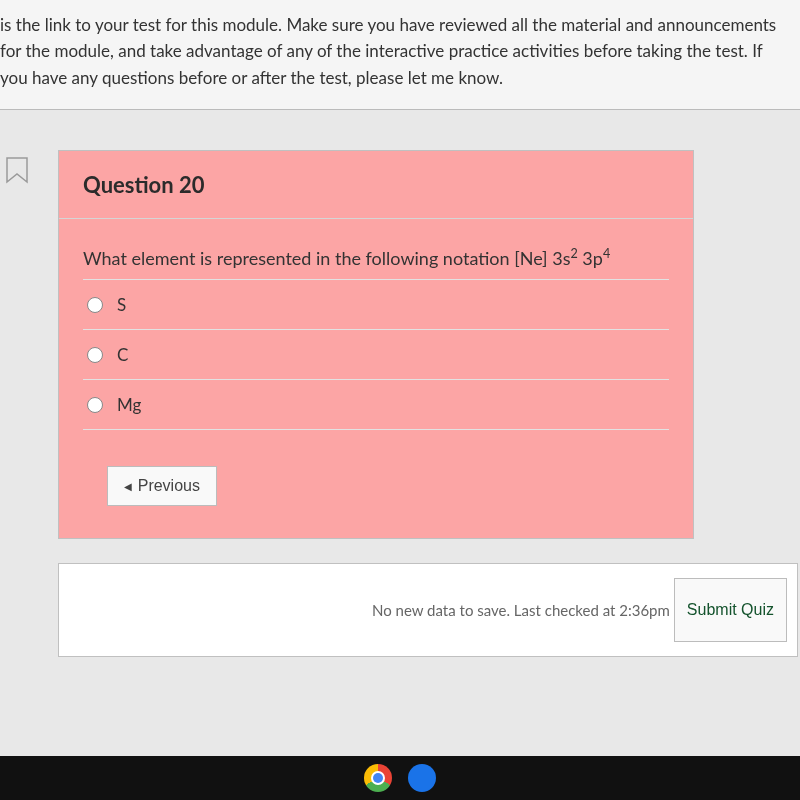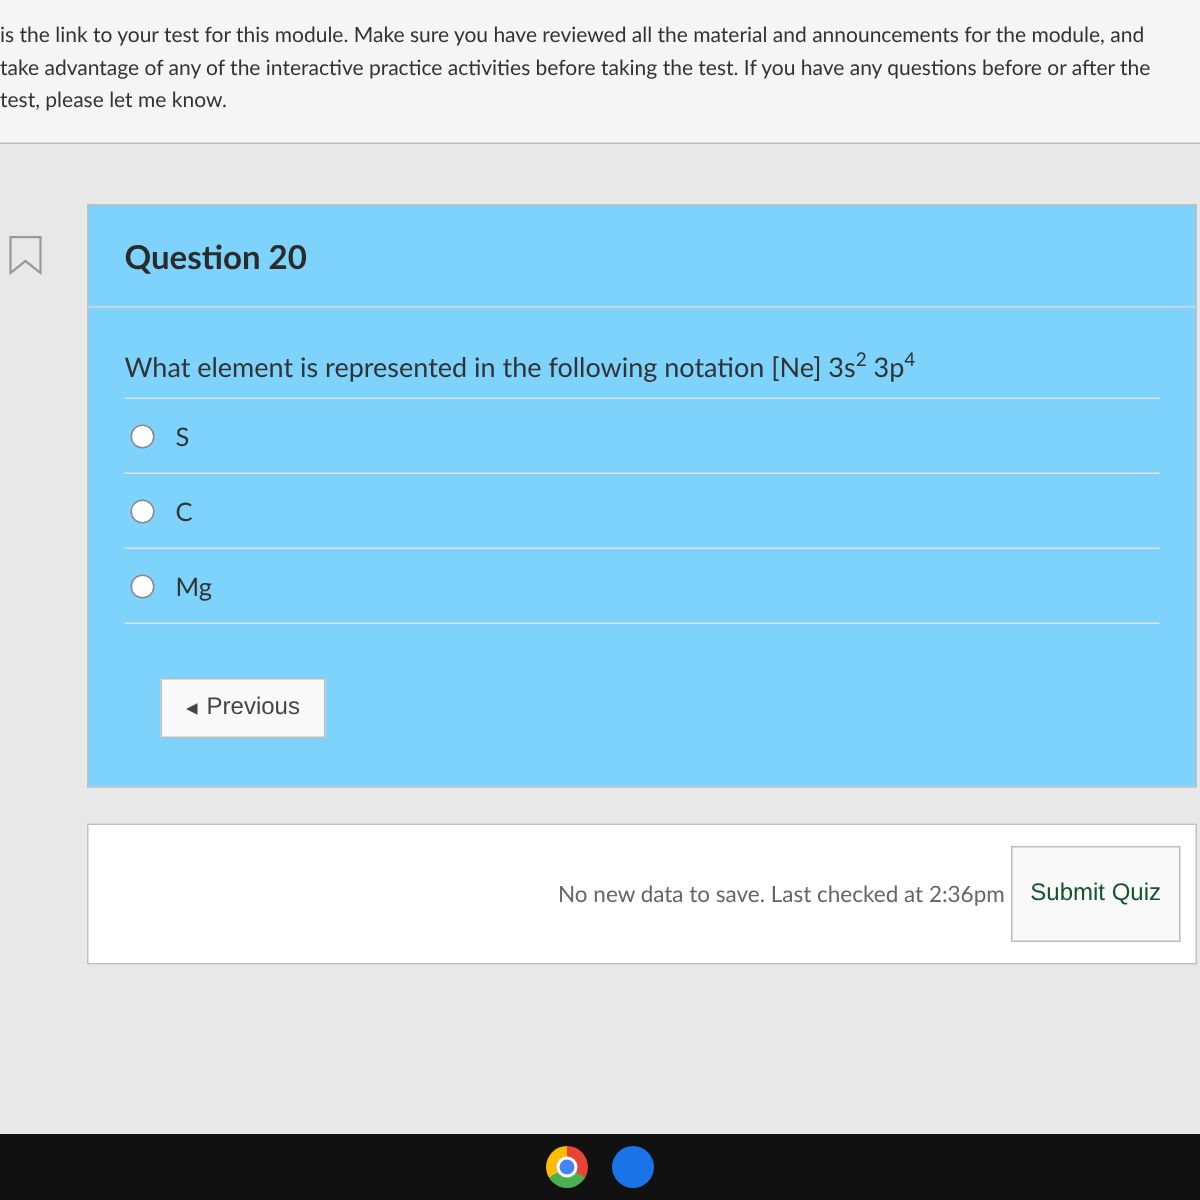--- a/index.html
+++ b/index.html
@@ -8,41 +8,41 @@
       background: #e8e8e8;
       color: #2d2d2d;
       width: 800px;
       height: 800px;
       overflow: hidden;
       position: relative;
     }
     .instructions-bar {
       background: #f5f5f5;
       padding: 12px 8px 18px 0;
-      font-size: 14px;
+      font-size: 17px;
       line-height: 1.55;
       color: #333;
       border-bottom: 1px solid #bbb;
     }
     .content-area {
       padding: 40px 8px 0 40px;
     }
     .bookmark-icon {
       position: absolute;
       left: 4px;
       top: 156px;
       width: 26px;
       height: 30px;
     }
     .bookmark-icon svg { width: 100%; height: 100%; }
     .question-card {
-      background: #7dd3fc;
+      background: #fca5a5;
       border: 1px solid #c0c0c0;
       margin-left: 18px;
-      width: 740px;
+      width: 636px;
     }
     .question-header {
       padding: 20px 24px;
       border-bottom: 1px solid #d5d5d5;
     }
     .question-title {
       font-size: 22px;
       font-weight: 700;
       color: #2b2b2b;
     }

